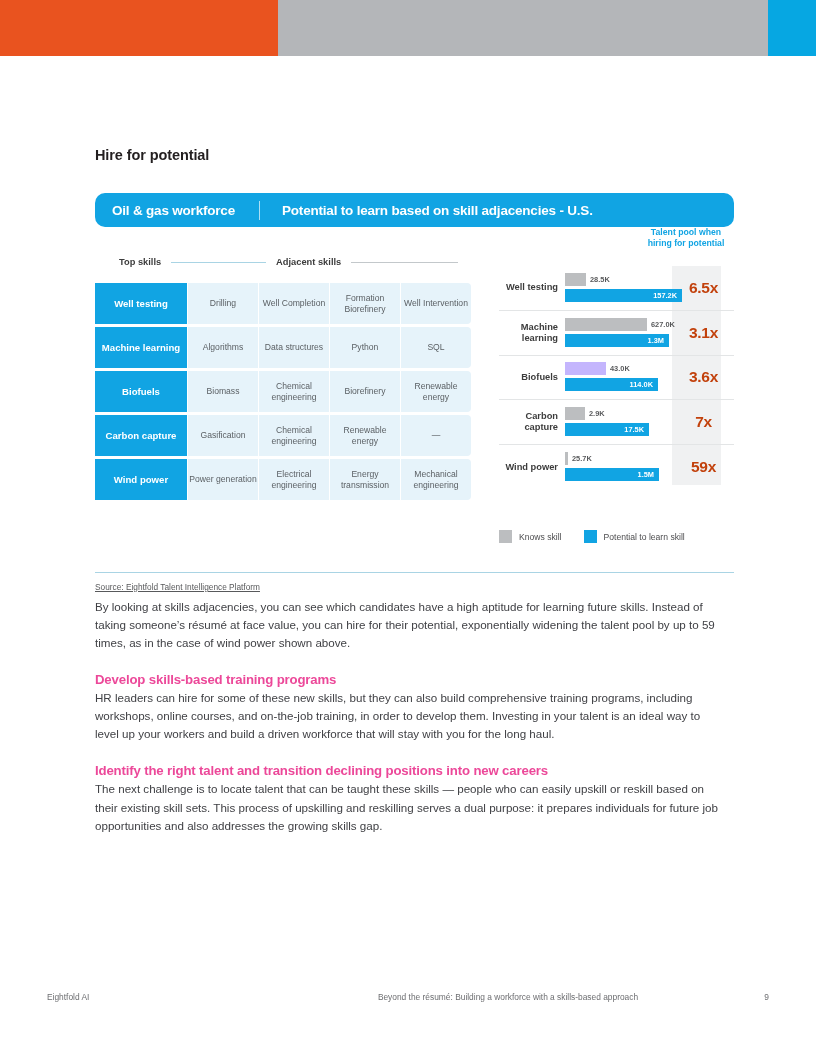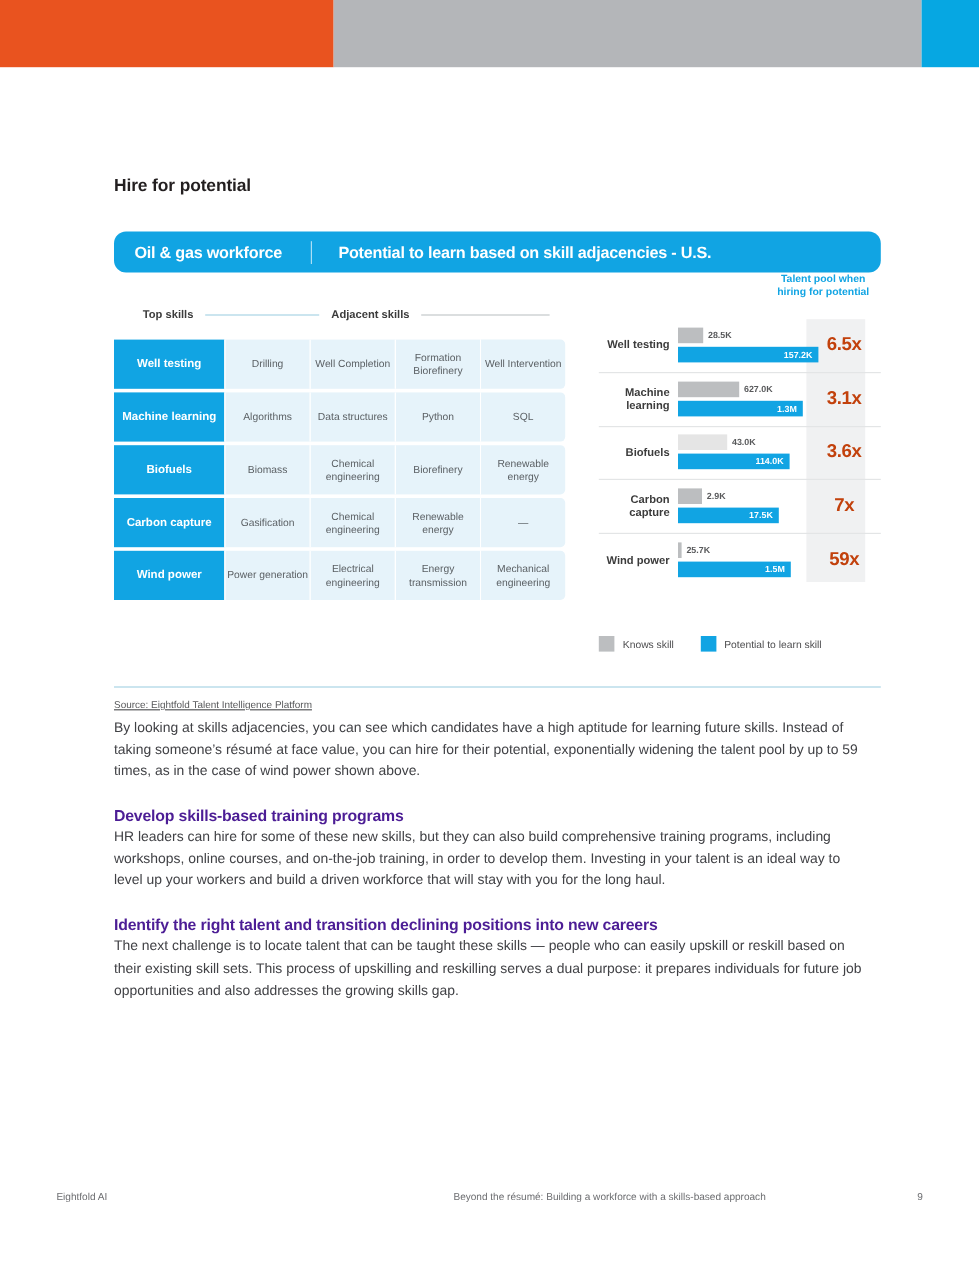--- a/index.html
+++ b/index.html
@@ -276,21 +276,21 @@
   .content p {
     margin: 0;
     font-size: 11.6px;
     line-height: 1.56;
     color: #404145;
   }
   .content h3 {
     margin: 20px 0 2px 0;
     font-size: 13.2px;
     font-weight: bold;
-    color: #4c1d95;
+    color: #ec4899;
     letter-spacing: -0.15px;
   }
 
   
   .footer {
     position: absolute;
     left: 47px;
     top: 992px;
     width: 722px;
     display: flex;
@@ -384,33 +384,33 @@
               </div>
               <div class="bar blue" style="width: 117px; background: rgb(17, 164, 227);">
                 <span class="val">157.2K</span>
               </div>
             </div>
             <div class="mult">6.5x</div>
           </div>
           <div class="chart-row">
             <div class="cat">Machine learning</div>
             <div class="bars">
-              <div class="bar gray" style="width: 51px; background: rgb(188, 190, 192);">
+              <div class="bar gray" style="width: 82px; background: rgb(188, 190, 192);">
                 <span class="val">627.0K</span>
               </div>
               <div class="bar blue" style="width: 104px; background: rgb(17, 164, 227);">
                 <span class="val">1.3M</span>
               </div>
             </div>
             <div class="mult">3.1x</div>
           </div>
           <div class="chart-row">
             <div class="cat">Biofuels</div>
             <div class="bars">
-              <div class="bar gray" style="width: 41px; background: #e5e5e5;">
+              <div class="bar gray" style="width: 41px; background: #c4b5fd;">
                 <span class="val">43.0K</span>
               </div>
               <div class="bar blue" style="width: 93px; background: rgb(17, 164, 227);">
                 <span class="val">114.0K</span>
               </div>
             </div>
             <div class="mult">3.6x</div>
           </div>
           <div class="chart-row">
             <div class="cat">Carbon capture</div>

